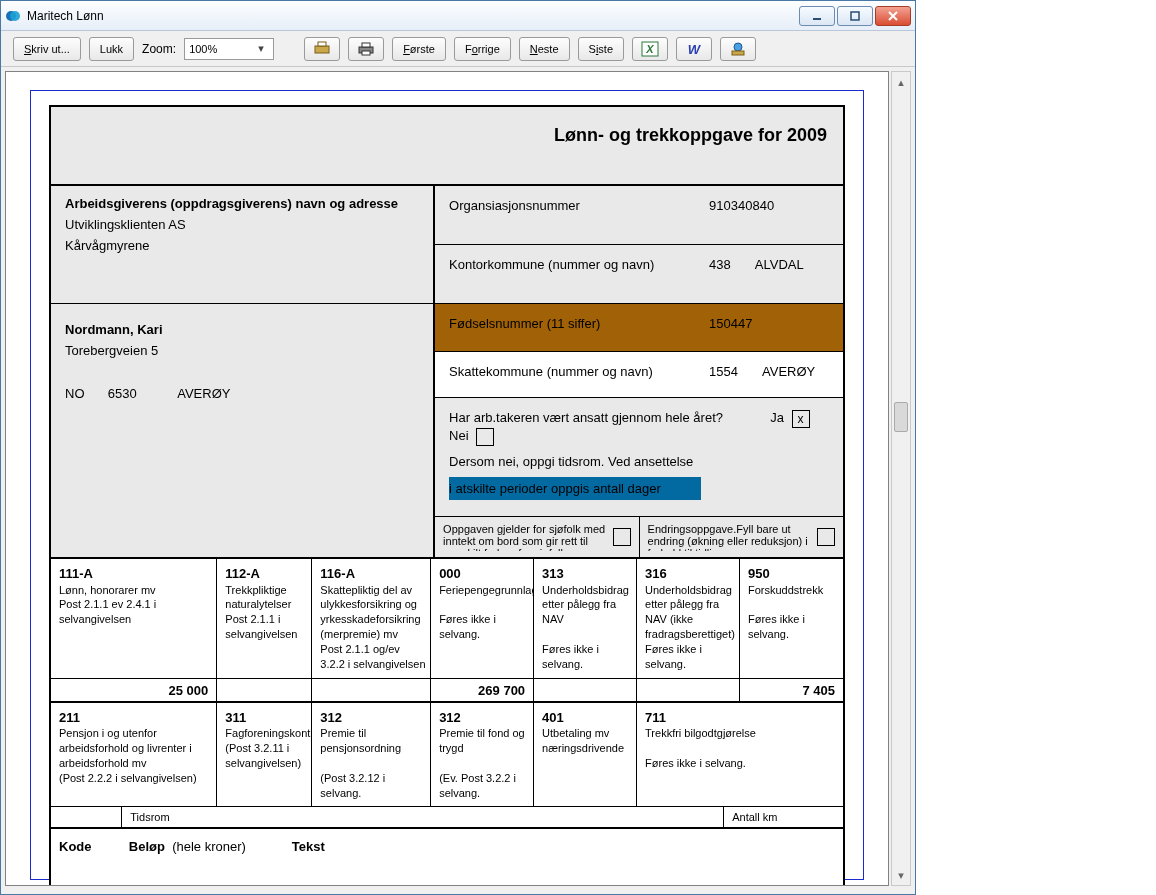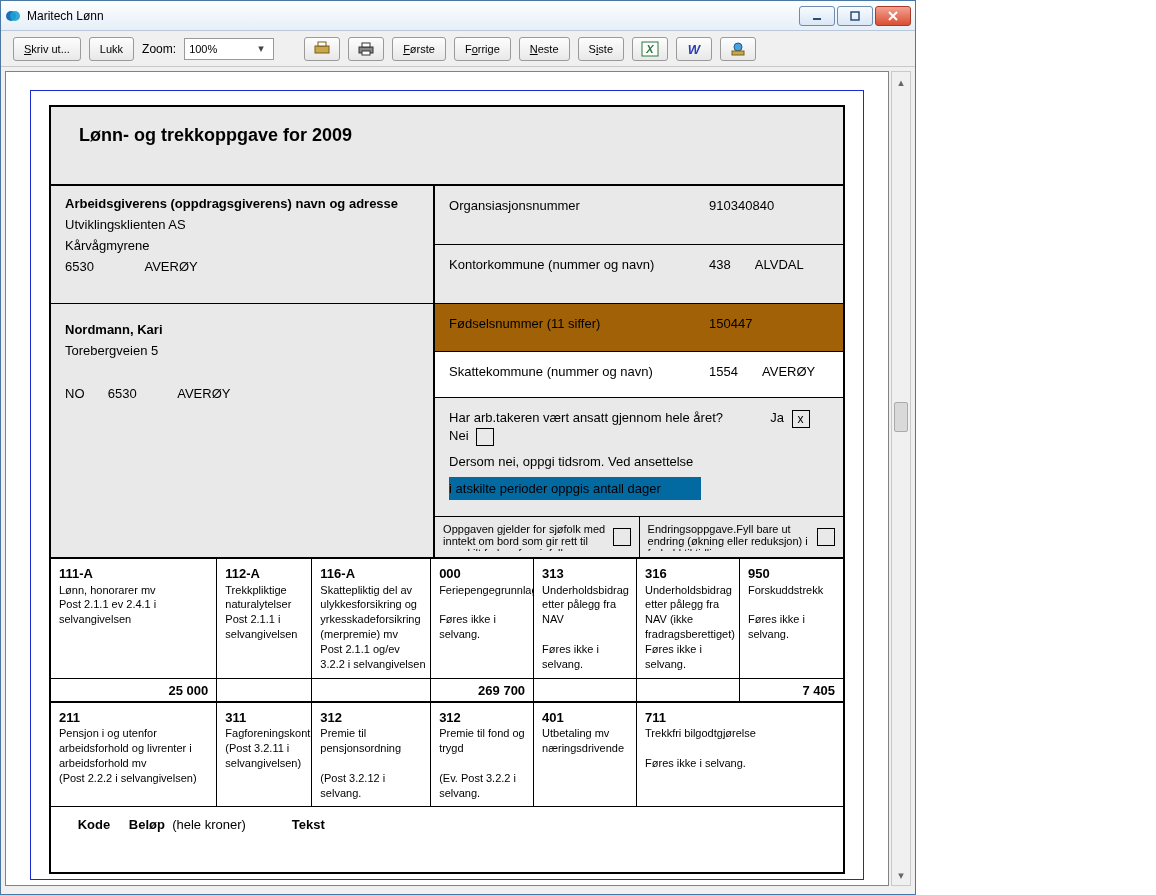--- a/index.html
+++ b/index.html
@@ -28,21 +28,21 @@
 
   
   .viewer { position:absolute; left:4px; right:26px; top:70px; bottom:8px; background:#fff; border:1px solid #828282; overflow:hidden; }
   .vscroll { position:absolute; top:70px; right:4px; bottom:8px; width:20px; background:#f0f0f0; border:1px solid #c9c9c9; display:flex; flex-direction:column; align-items:center; justify-content:space-between; }
   .vscroll .arr { width:100%; height:20px; display:flex; align-items:center; justify-content:center; color:#666; }
   .vscroll .thumb { position:absolute; top:330px; width:14px; height:30px; background:#d9d9d9; border:1px solid #aaa; border-radius:2px; }
 
   .page { margin:18px 24px; border:1px solid #1a2acc; background:#fff; padding:0; position:relative; height:790px; }
   .report { border:2px solid #000; margin:14px 18px 0 18px; background:#fff; }
 
-  .rpt-title { font-size:18px; font-weight:bold; padding:18px 4px 38px 28px; background:#e9e9e9; border-bottom:2px solid #000; }
+  .rpt-title { font-size:18px; font-weight:bold; padding:18px 16px 38px 28px; background:#e9e9e9; border-bottom:2px solid #000;text-align:right; }
 
   .main-grid { display:flex; }
   .left { width:48.5%; border-right:2px solid #000; }
   .right { width:51.5%; }
 
   .cell { padding:10px 14px; border-bottom:1px solid #000; font-size:13px; }
   .cell.nbb { border-bottom:none; }
   .cell-label { font-weight:bold; }
   .cell-line { margin-top:6px; }
 
@@ -75,21 +75,21 @@
   .w000 { width:13%; }
   .w313 { width:13%; }
   .w316 { width:13%; }
   .w950 { width:13%; }
   .ft-sub { display:flex; border-bottom:2px solid #000; font-size:11px; }
   .ft-sub .s1 { width:9%; border-right:1px solid #000; padding:4px 8px; }
   .ft-sub .s2 { width:76%; border-right:1px solid #000; padding:4px 8px; }
   .ft-sub .s3 { width:15%; padding:4px 8px; }
 
   .foot-cols { display:flex; padding:10px 8px 40px 8px; font-size:13px; border-bottom:none; }
-  .foot-cols .c1 { width:9%; font-weight:bold;text-align:center; }
+  .foot-cols .c1 { width:9%; font-weight:bold; }
   .foot-cols .c2 { width:21%; }
   .foot-cols .c3 { font-weight:bold; }
 
   .gray { background:#e9e9e9; }
 </style>
 </head>
 <body>
 
 <div class="window">
 
@@ -182,25 +182,20 @@
       <div class="report">
 
         <div class="rpt-title">Lønn- og trekkoppgave for  2009</div>
 
         <div class="main-grid">
           <div class="left gray">
             <div class="cell" style="height:118px;">
               <div class="cell-label">Arbeidsgiverens (oppdragsgiverens) navn og adresse</div>
               <div class="cell-line">Utviklingsklienten AS</div>
               <div class="cell-line">Kårvågmyrene</div>
-              <div class="cell-line">
-                <span>6530</span>
-                <span style="display:inline-block;width:44px"></span>
-                <span>AVERØY</span>
-              </div>
             </div>
             <div class="cell nbb" style="height:176px;">
               <div class="cell-label" style="margin-top:8px">Nordmann, Kari</div>
               <div class="cell-line">Torebergveien 5</div>
               <div class="cell-line" style="margin-top:28px">
                 <span>NO</span>
                 <span style="display:inline-block;width:16px"></span>
                 <span>6530</span>
                 <span style="display:inline-block;width:34px"></span>
                 <span>AVERØY</span>
@@ -332,20 +327,25 @@
               <div style="white-space:pre-line">Utbetaling mv næringsdrivende</div>
             </div>
           <div class="codecell" style="width:26%">
               <div class="code">711</div>
               <div style="white-space:pre-line">Trekkfri bilgodtgjørelse
 
 Føres ikke i selvang.</div>
             </div>
         </div>
 
+        <div class="ft-sub">
+          <div class="s1"></div>
+          <div class="s2">Tidsrom</div>
+          <div class="s3">Antall km</div>
+        </div>
 
         <div class="foot-cols">
           <div class="c1">Kode</div>
           <div class="c2"><b>Beløp</b>&nbsp;&nbsp;<span>(hele kroner)</span></div>
           <div class="c3">Tekst</div>
         </div>
 
       </div>
     </div>
   </div>

